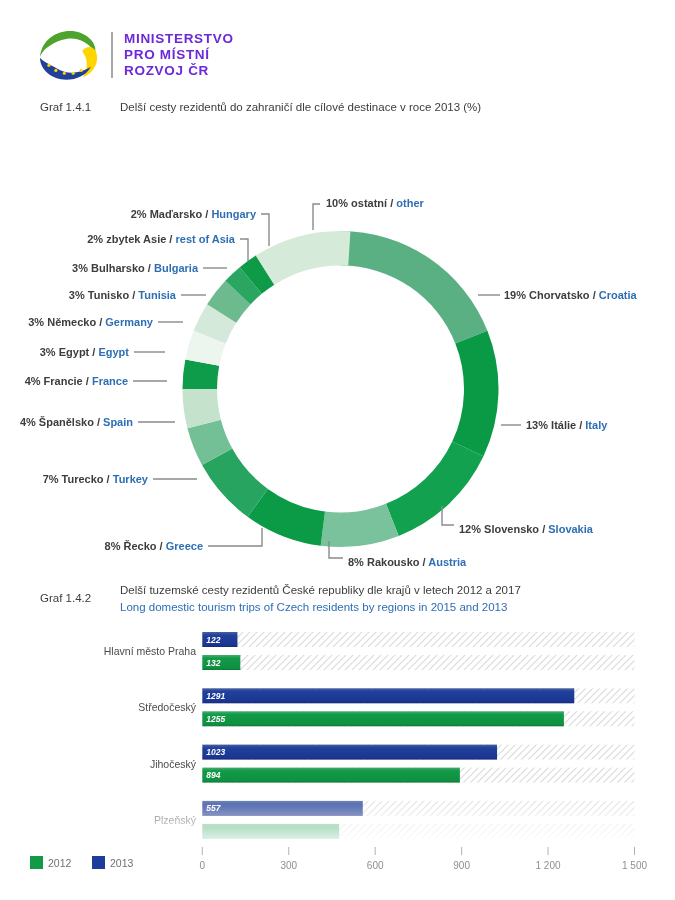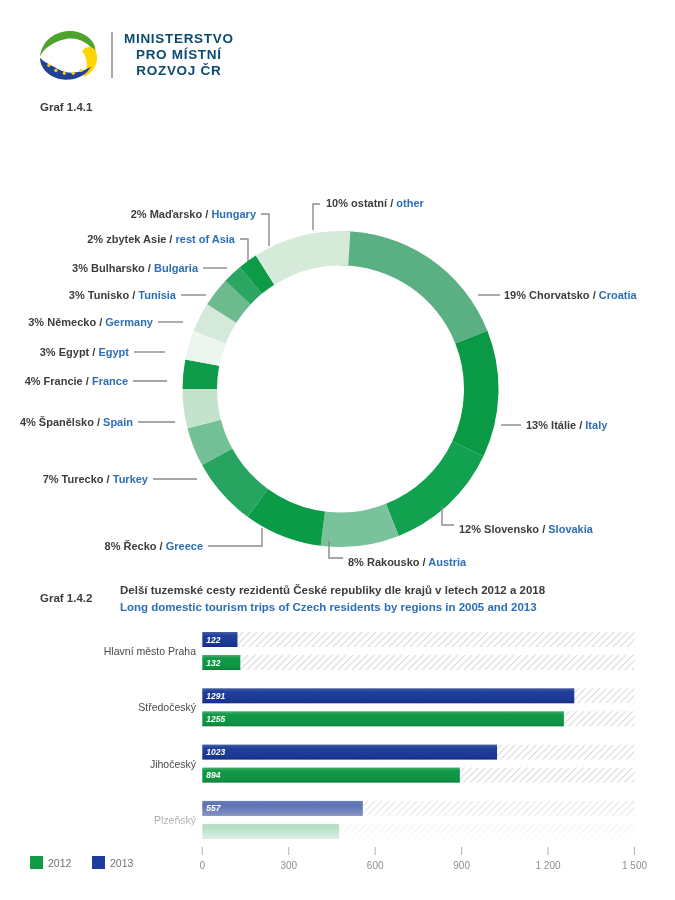--- a/index.html
+++ b/index.html
@@ -1,22 +1,22 @@
 <!DOCTYPE html>
 <html><head>
 <meta charset="utf-8">
 <style>
   html,body{margin:0;padding:0;background:#fff;}
   .page{position:relative;width:675px;height:900px;background:#ffffff;
         font-family:"Liberation Sans",sans-serif;overflow:hidden;}
   .header{position:absolute;left:34px;top:26px;display:flex;align-items:center;}
   .logo{width:70px;height:58px;}
   .divider{width:2px;height:46px;background:#a8a8a8;margin:0 11px 0 7px;}
-  .ministry{font-size:13.5px;font-weight:bold;color:#0c4a6e;letter-spacing:.7px;line-height:16px;text-align:center;}
-  .chart-head{position:absolute;left:40px;display:flex;font-size:11.5px;font-weight:bold;
+  .ministry{font-size:13.5px;font-weight:bold;color:#6d28d9;letter-spacing:.7px;line-height:16px;}
+  .chart-head{position:absolute;left:40px;display:flex;font-size:11.5px;font-weight:normal;
               color:#3c3c3b;line-height:16.5px;}
   .graf-label{width:80px;flex:none;}
   .t-en{color:#2d6eb5;}
   #head1{top:99px;}
   #head2{top:582px;align-items:center;}
   #donut-svg{position:absolute;left:0;top:160px;}
   #bars-svg{position:absolute;left:0;top:620px;}
   svg text{font-family:"Liberation Sans",sans-serif;}
 </style>
 </head>
@@ -40,20 +40,21 @@
     <div class="ministry">
       <div>MINISTERSTVO</div>
       <div>PRO MÍSTNÍ</div>
       <div>ROZVOJ ČR</div>
     </div>
   </div>
 
   <div class="chart-head" id="head1">
     <span class="graf-label">Graf 1.4.1</span>
     <div>
+      <div class="t-cs">Delší cesty rezidentů do zahraničí dle cílové destinace v roce 2013 (%)</div>
     </div>
   </div>
 
   <svg id="donut-svg" width="675" height="420" viewBox="0 160 675 420">
       <path d="M340.5,231 A158,158 0 0 1 487.4046847703437,330.8363206758209 L455.32739600719907,343.53661774344226 A123.5,123.5 0 0 0 340.5,265.5 Z" fill="#5bb083"></path>
       <polyline points="478,295 500,295" fill="none" stroke="#8a8a8a" stroke-width="1.4"></polyline>
       <text x="504" y="299" text-anchor="start" font-size="11" font-weight="bold" fill="#3d3d3c"><tspan>19% Chorvatsko / </tspan><tspan fill="#2d6eb5">Croatia</tspan></text>
       <path d="M487.4046847703437,330.8363206758209 A158,158 0 0 1 483.4626742896311,456.2731280672815 L452.2461409795534,441.5837425082865 A123.5,123.5 0 0 0 455.32739600719907,343.53661774344226 Z" fill="#0a9a46"></path>
       <polyline points="501,425 521,425" fill="none" stroke="#8a8a8a" stroke-width="1.4"></polyline>
       <text x="526" y="429" text-anchor="start" font-size="11" font-weight="bold" fill="#3d3d3c"><tspan>13% Itálie / </tspan><tspan fill="#2d6eb5">Italy</tspan></text>
@@ -94,22 +95,22 @@
       <polyline points="261,214 269,214 269,246" fill="none" stroke="#8a8a8a" stroke-width="1.4"></polyline>
       <text x="256" y="218" text-anchor="end" font-size="11" font-weight="bold" fill="#3d3d3c"><tspan>2% Maďarsko / </tspan><tspan fill="#2d6eb5">Hungary</tspan></text>
       <path d="M255.83936639331858,255.59618777068158 A158,158 0 0 1 350.42090208563155,231.3117769083331 L348.25462916187024,265.7436990391085 A123.5,123.5 0 0 0 274.32539082009396,284.7255012005011 Z" fill="#d6ead9"></path>
       <polyline points="313,230 313,204 320,204" fill="none" stroke="#8a8a8a" stroke-width="1.4"></polyline>
       <text x="326" y="207" text-anchor="start" font-size="11" font-weight="bold" fill="#3d3d3c"><tspan>10% ostatní / </tspan><tspan fill="#2d6eb5">other</tspan></text>
     </svg>
 
   <div class="chart-head" id="head2">
     <span class="graf-label">Graf 1.4.2</span>
     <div>
-      <div class="t-cs">Delší tuzemské cesty rezidentů České republiky dle krajů v letech 2012 a 2018</div>
-      <div class="t-en">Long domestic tourism trips of Czech residents by regions in 2005 and 2013</div>
+      <div class="t-cs">Delší tuzemské cesty rezidentů České republiky dle krajů v letech 2012 a 2017</div>
+      <div class="t-en">Long domestic tourism trips of Czech residents by regions in 2015 and 2013</div>
     </div>
   </div>
 
   <svg id="bars-svg" width="675" height="280" viewBox="0 620 675 280">
     <defs>
       <pattern id="hatch" width="7" height="7" patternUnits="userSpaceOnUse">
         <path d="M-1,1 l2,-2 M0,7 l7,-7 M6,8 l2,-2" stroke="#dbdbdb" stroke-width="1.2"></path>
       </pattern>
       <linearGradient id="gBlue" x1="0" y1="0" x2="0" y2="1">
         <stop offset="0" stop-color="#47609f"></stop>

